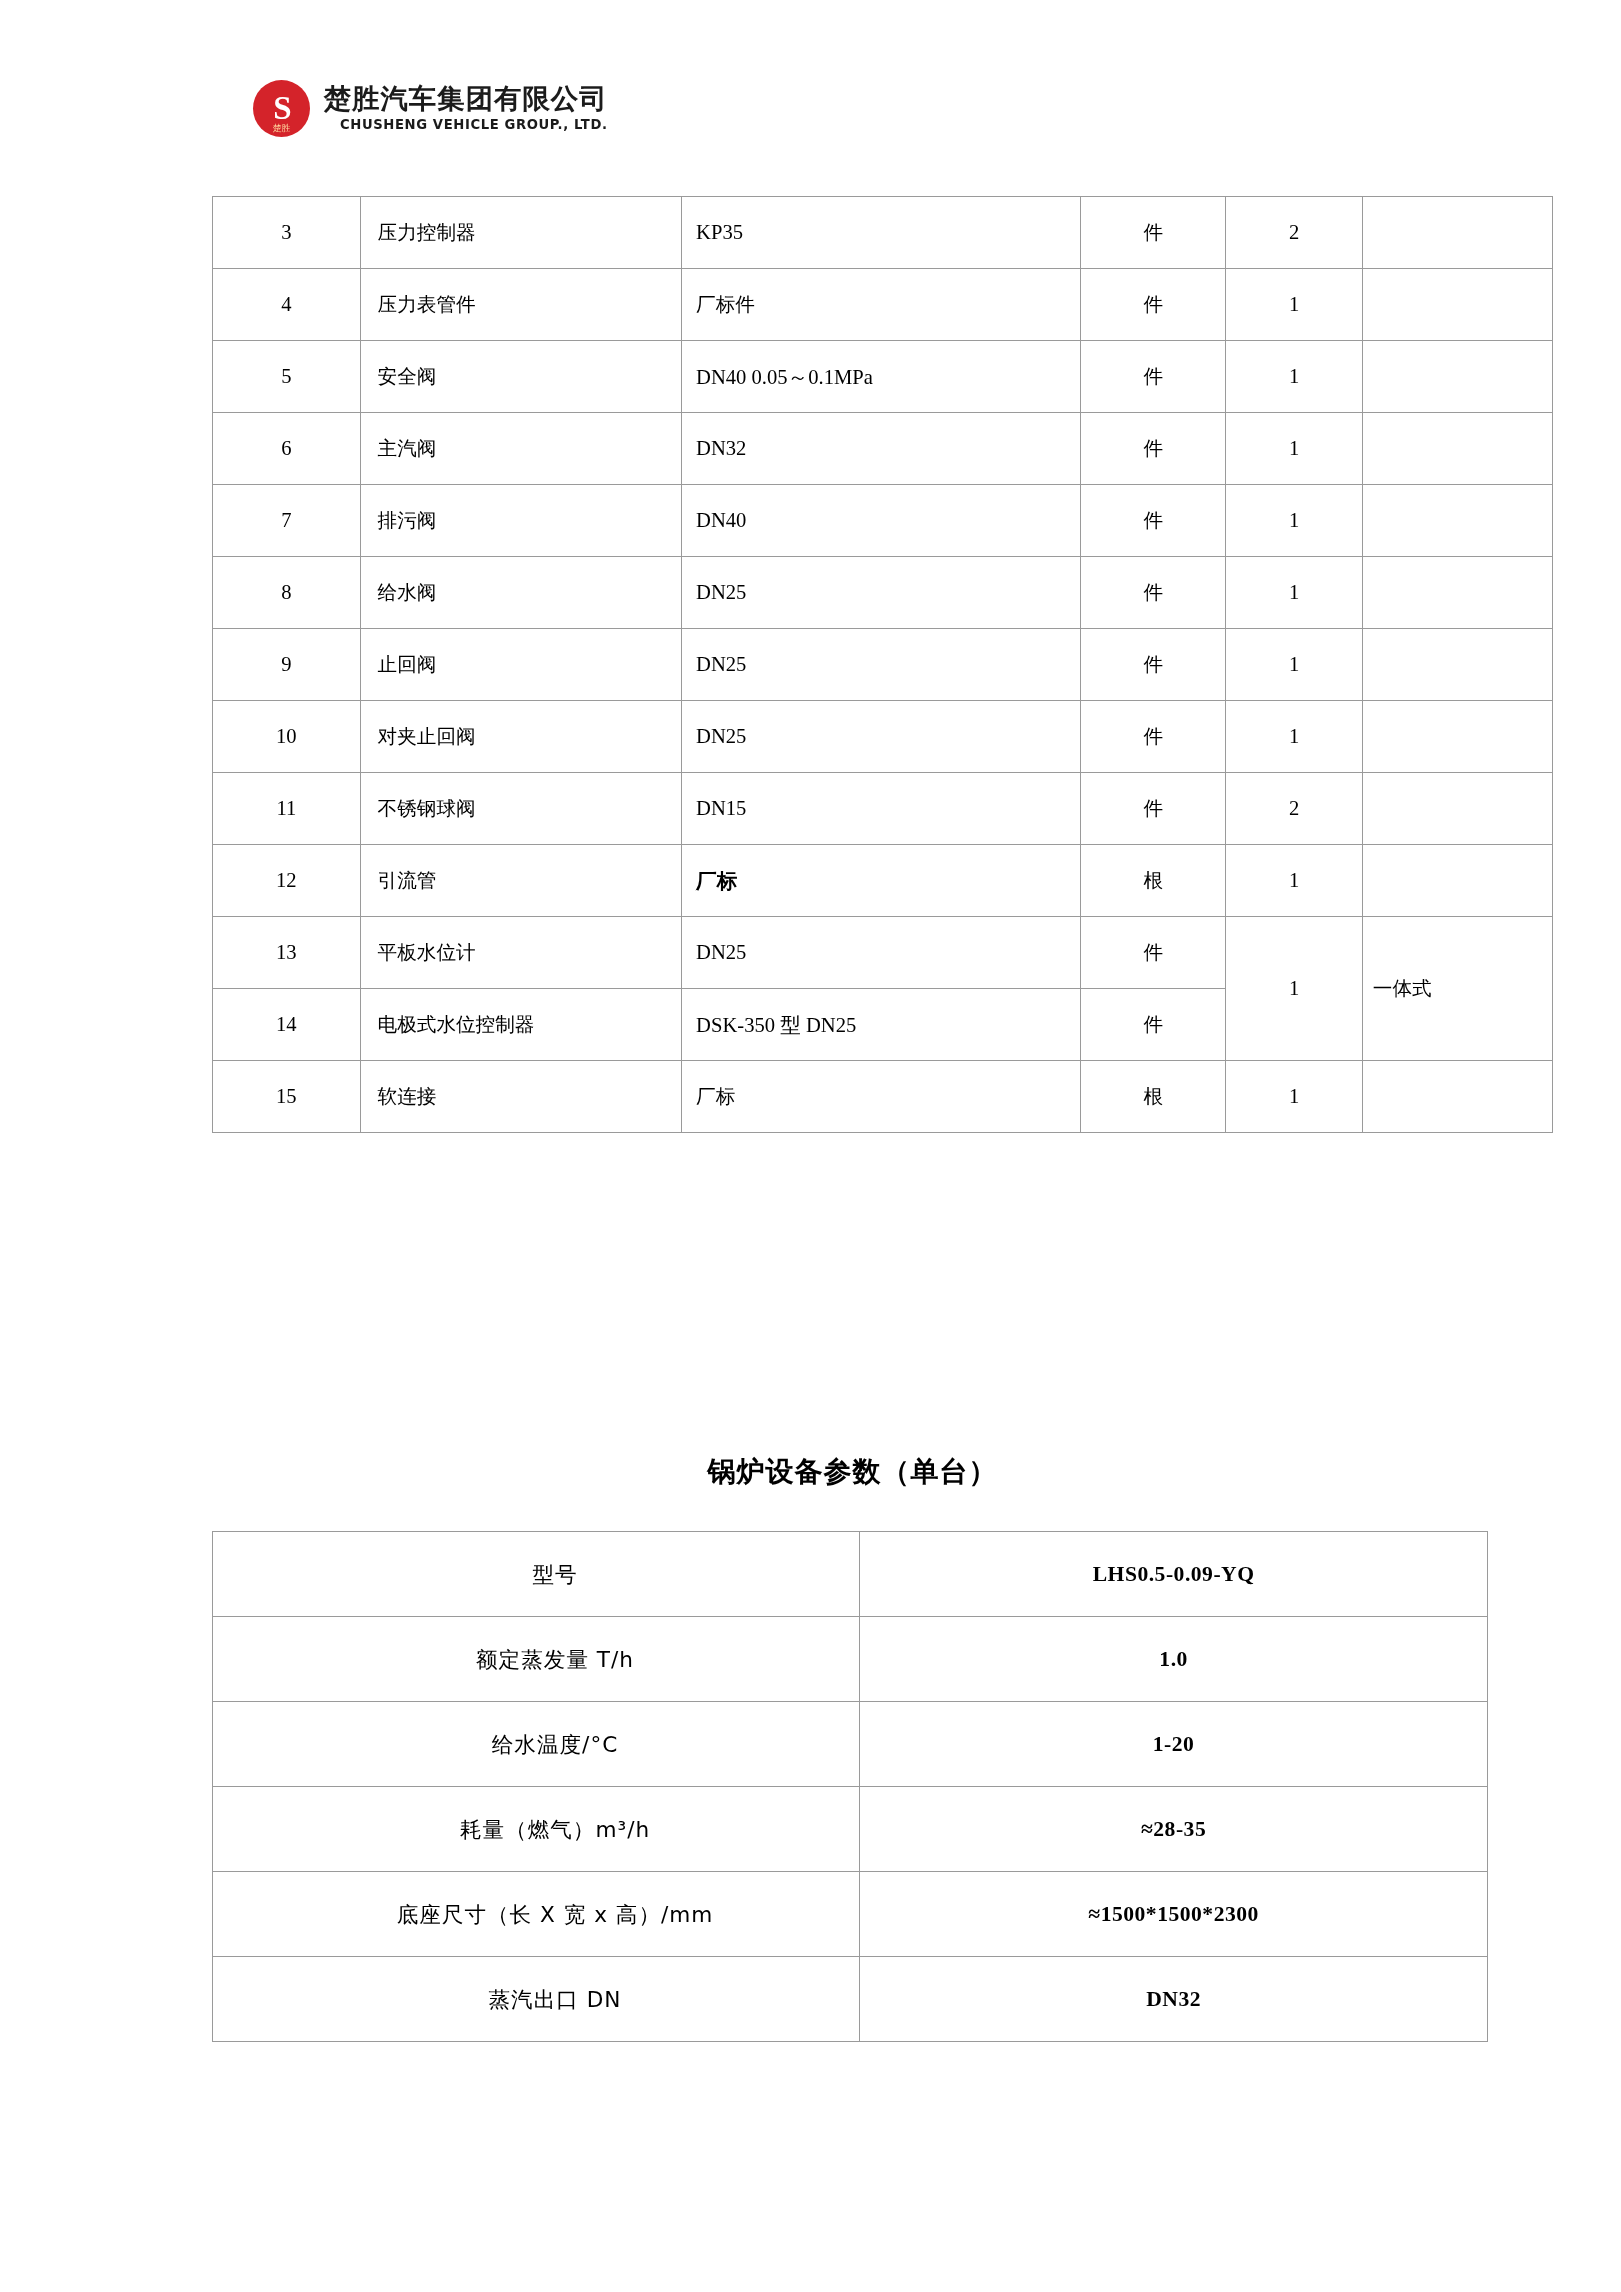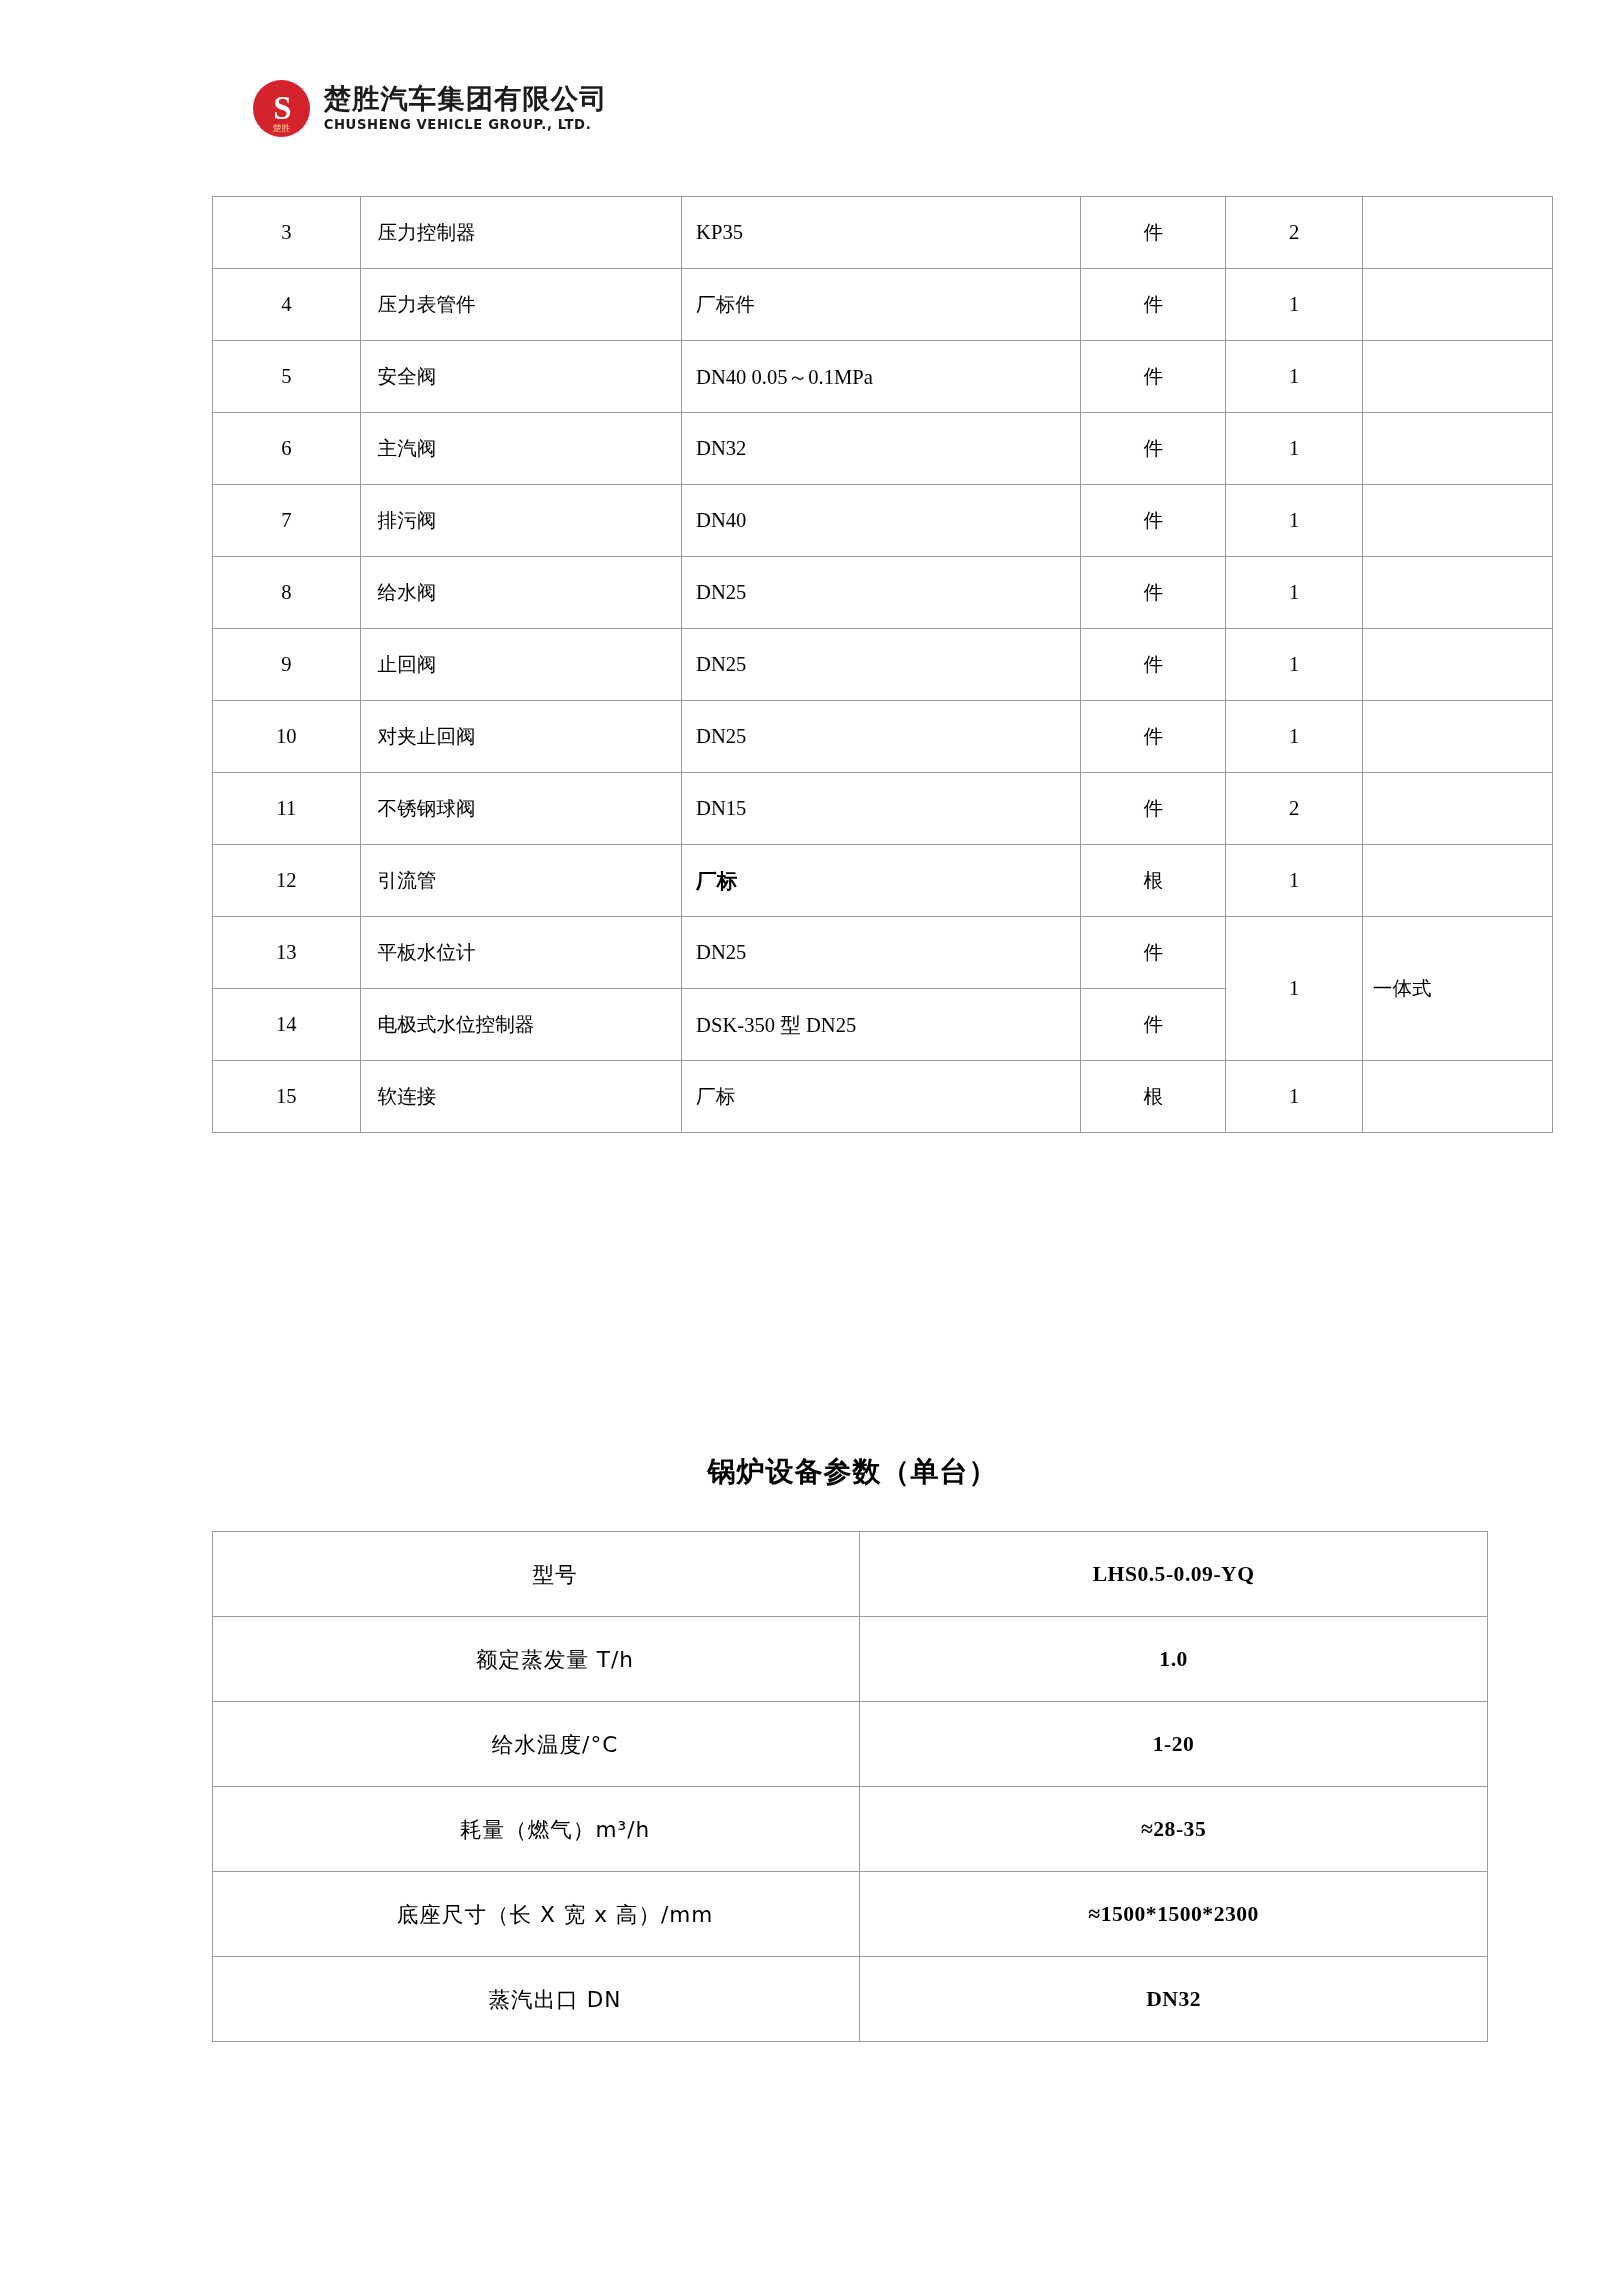--- a/index.html
+++ b/index.html
@@ -76,20 +76,21 @@
     color: #1b1b1b;
     letter-spacing: 1px;
   }
   .logo-en {
     font-family: "DejaVu Sans", sans-serif;
     font-weight: bold;
     font-size: 13.2px;
     color: #1b1b1b;
     letter-spacing: 0.6px;
     margin-top: 2.9px;
+    text-align: right;
   }
 
   
   table {
     border-collapse: collapse;
     table-layout: fixed;
   }
   td {
     border: 1px solid #9a9a9a;
     padding: 0 9.8px;

